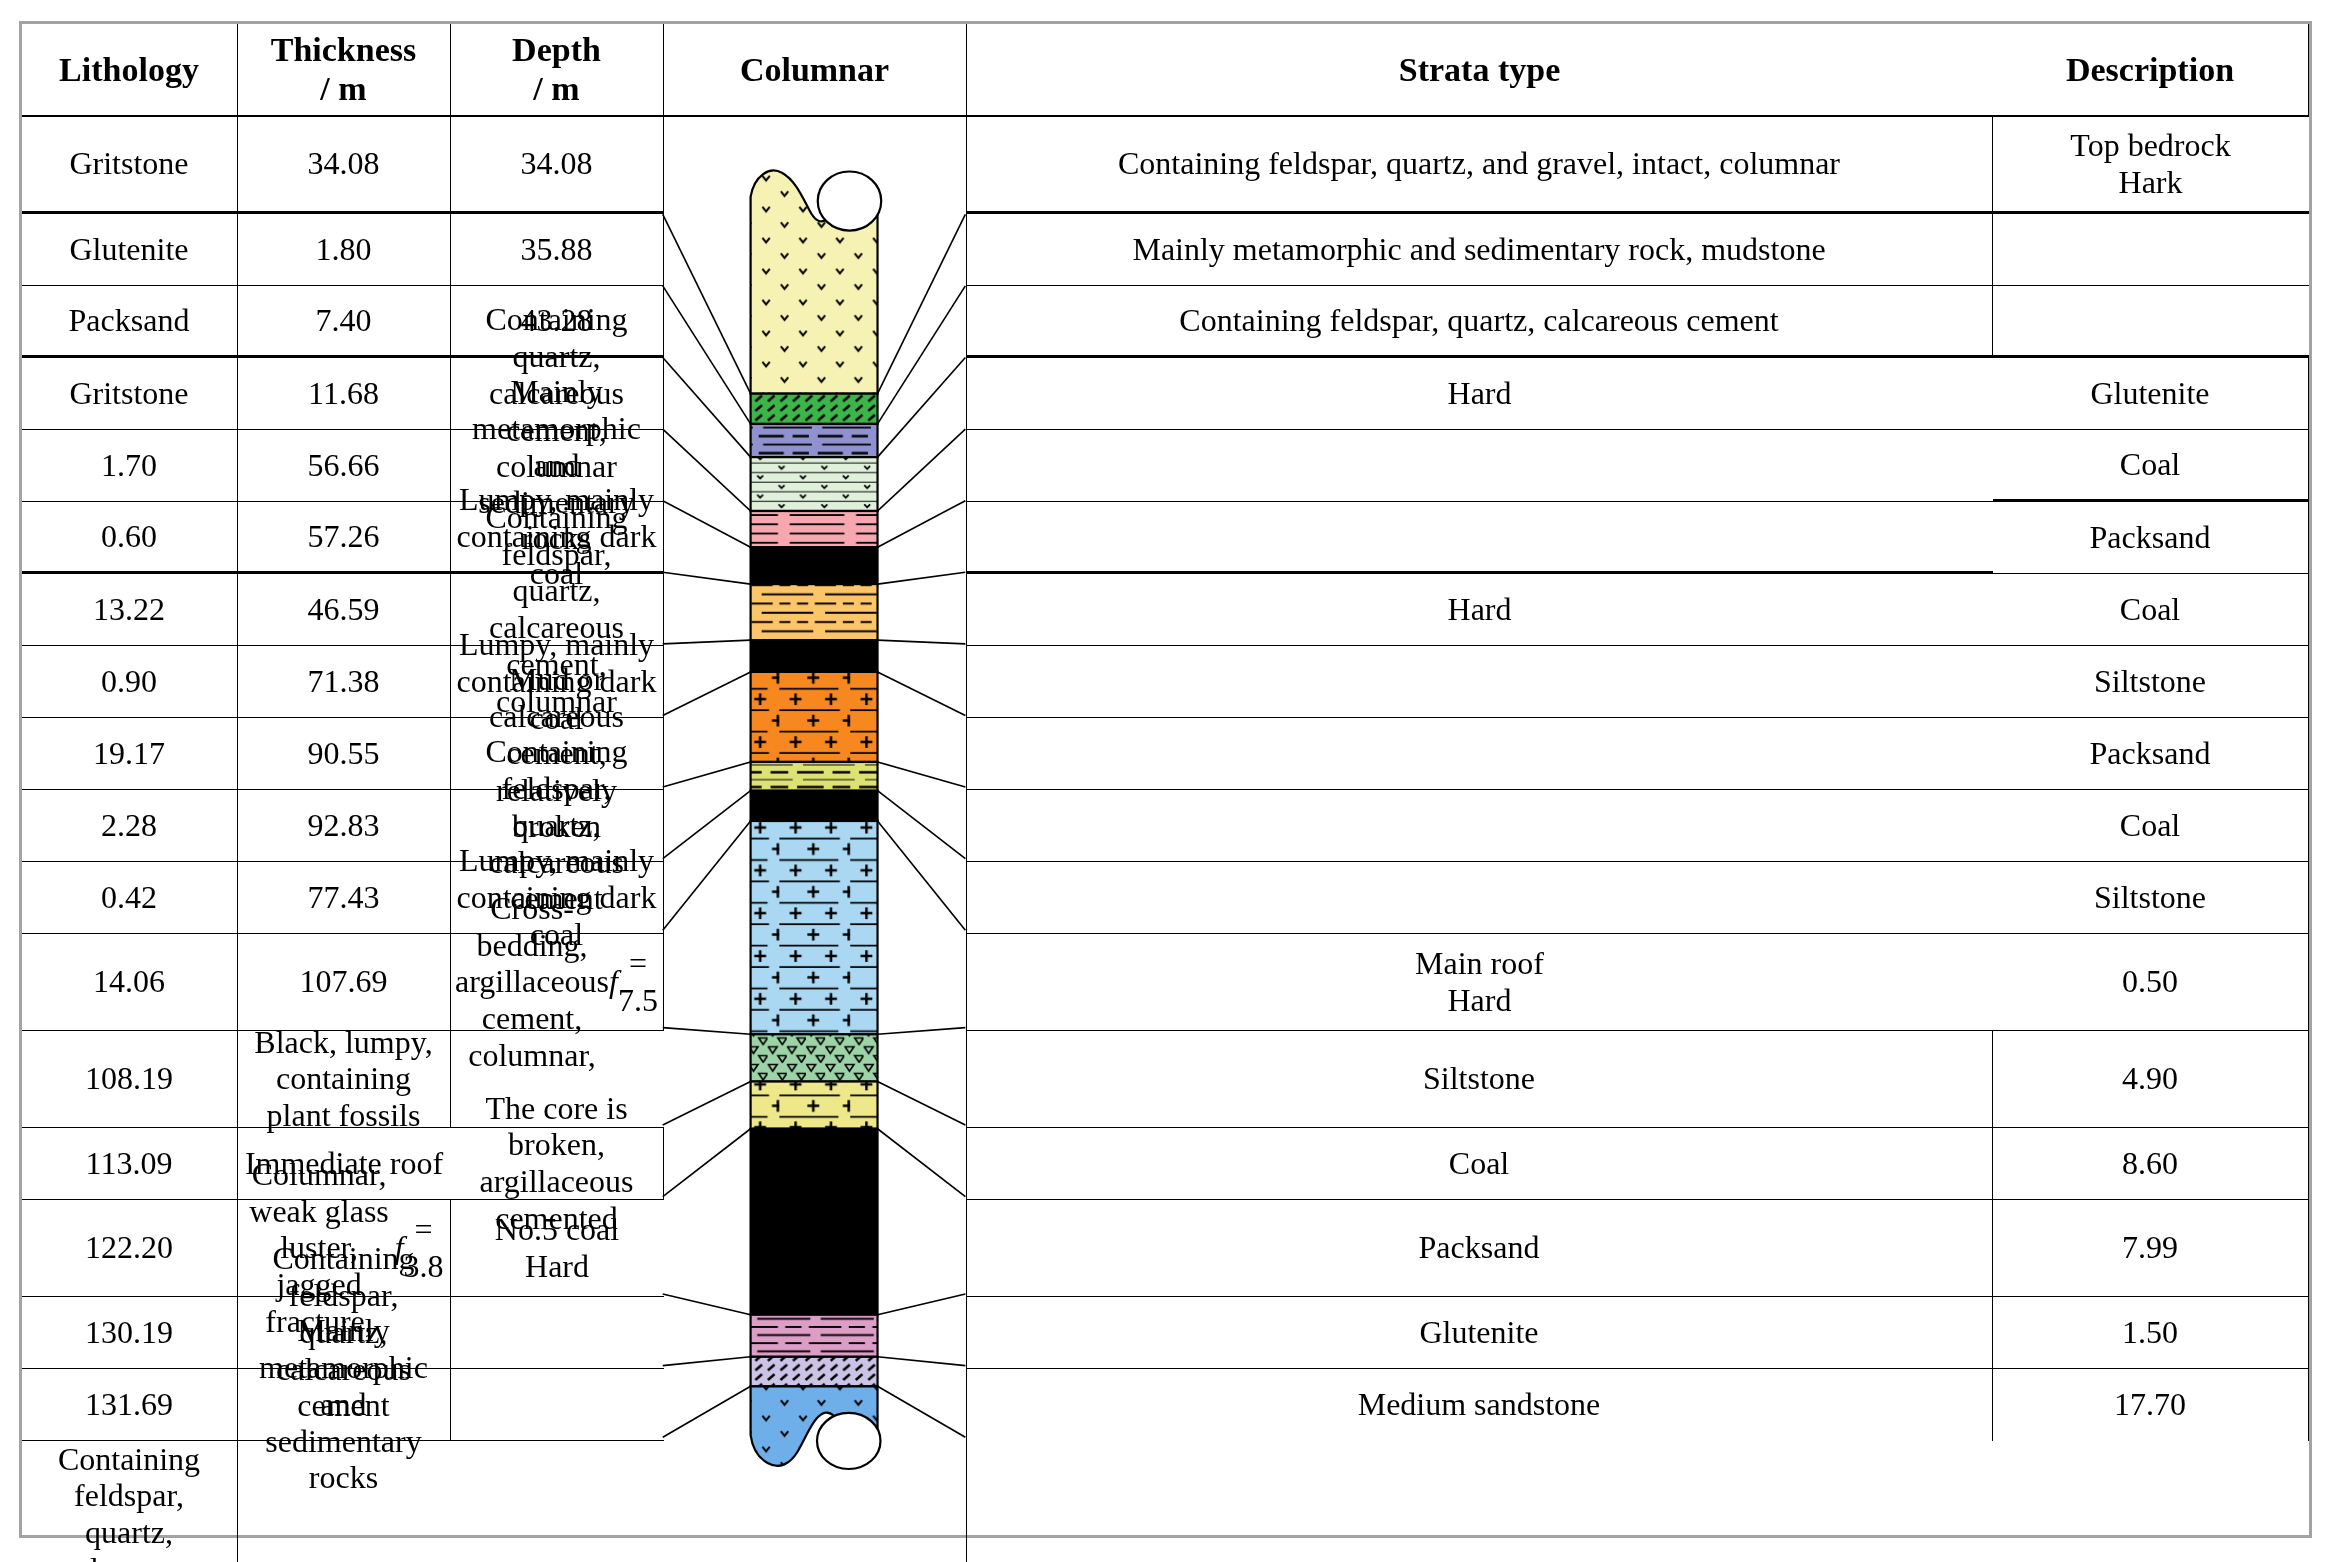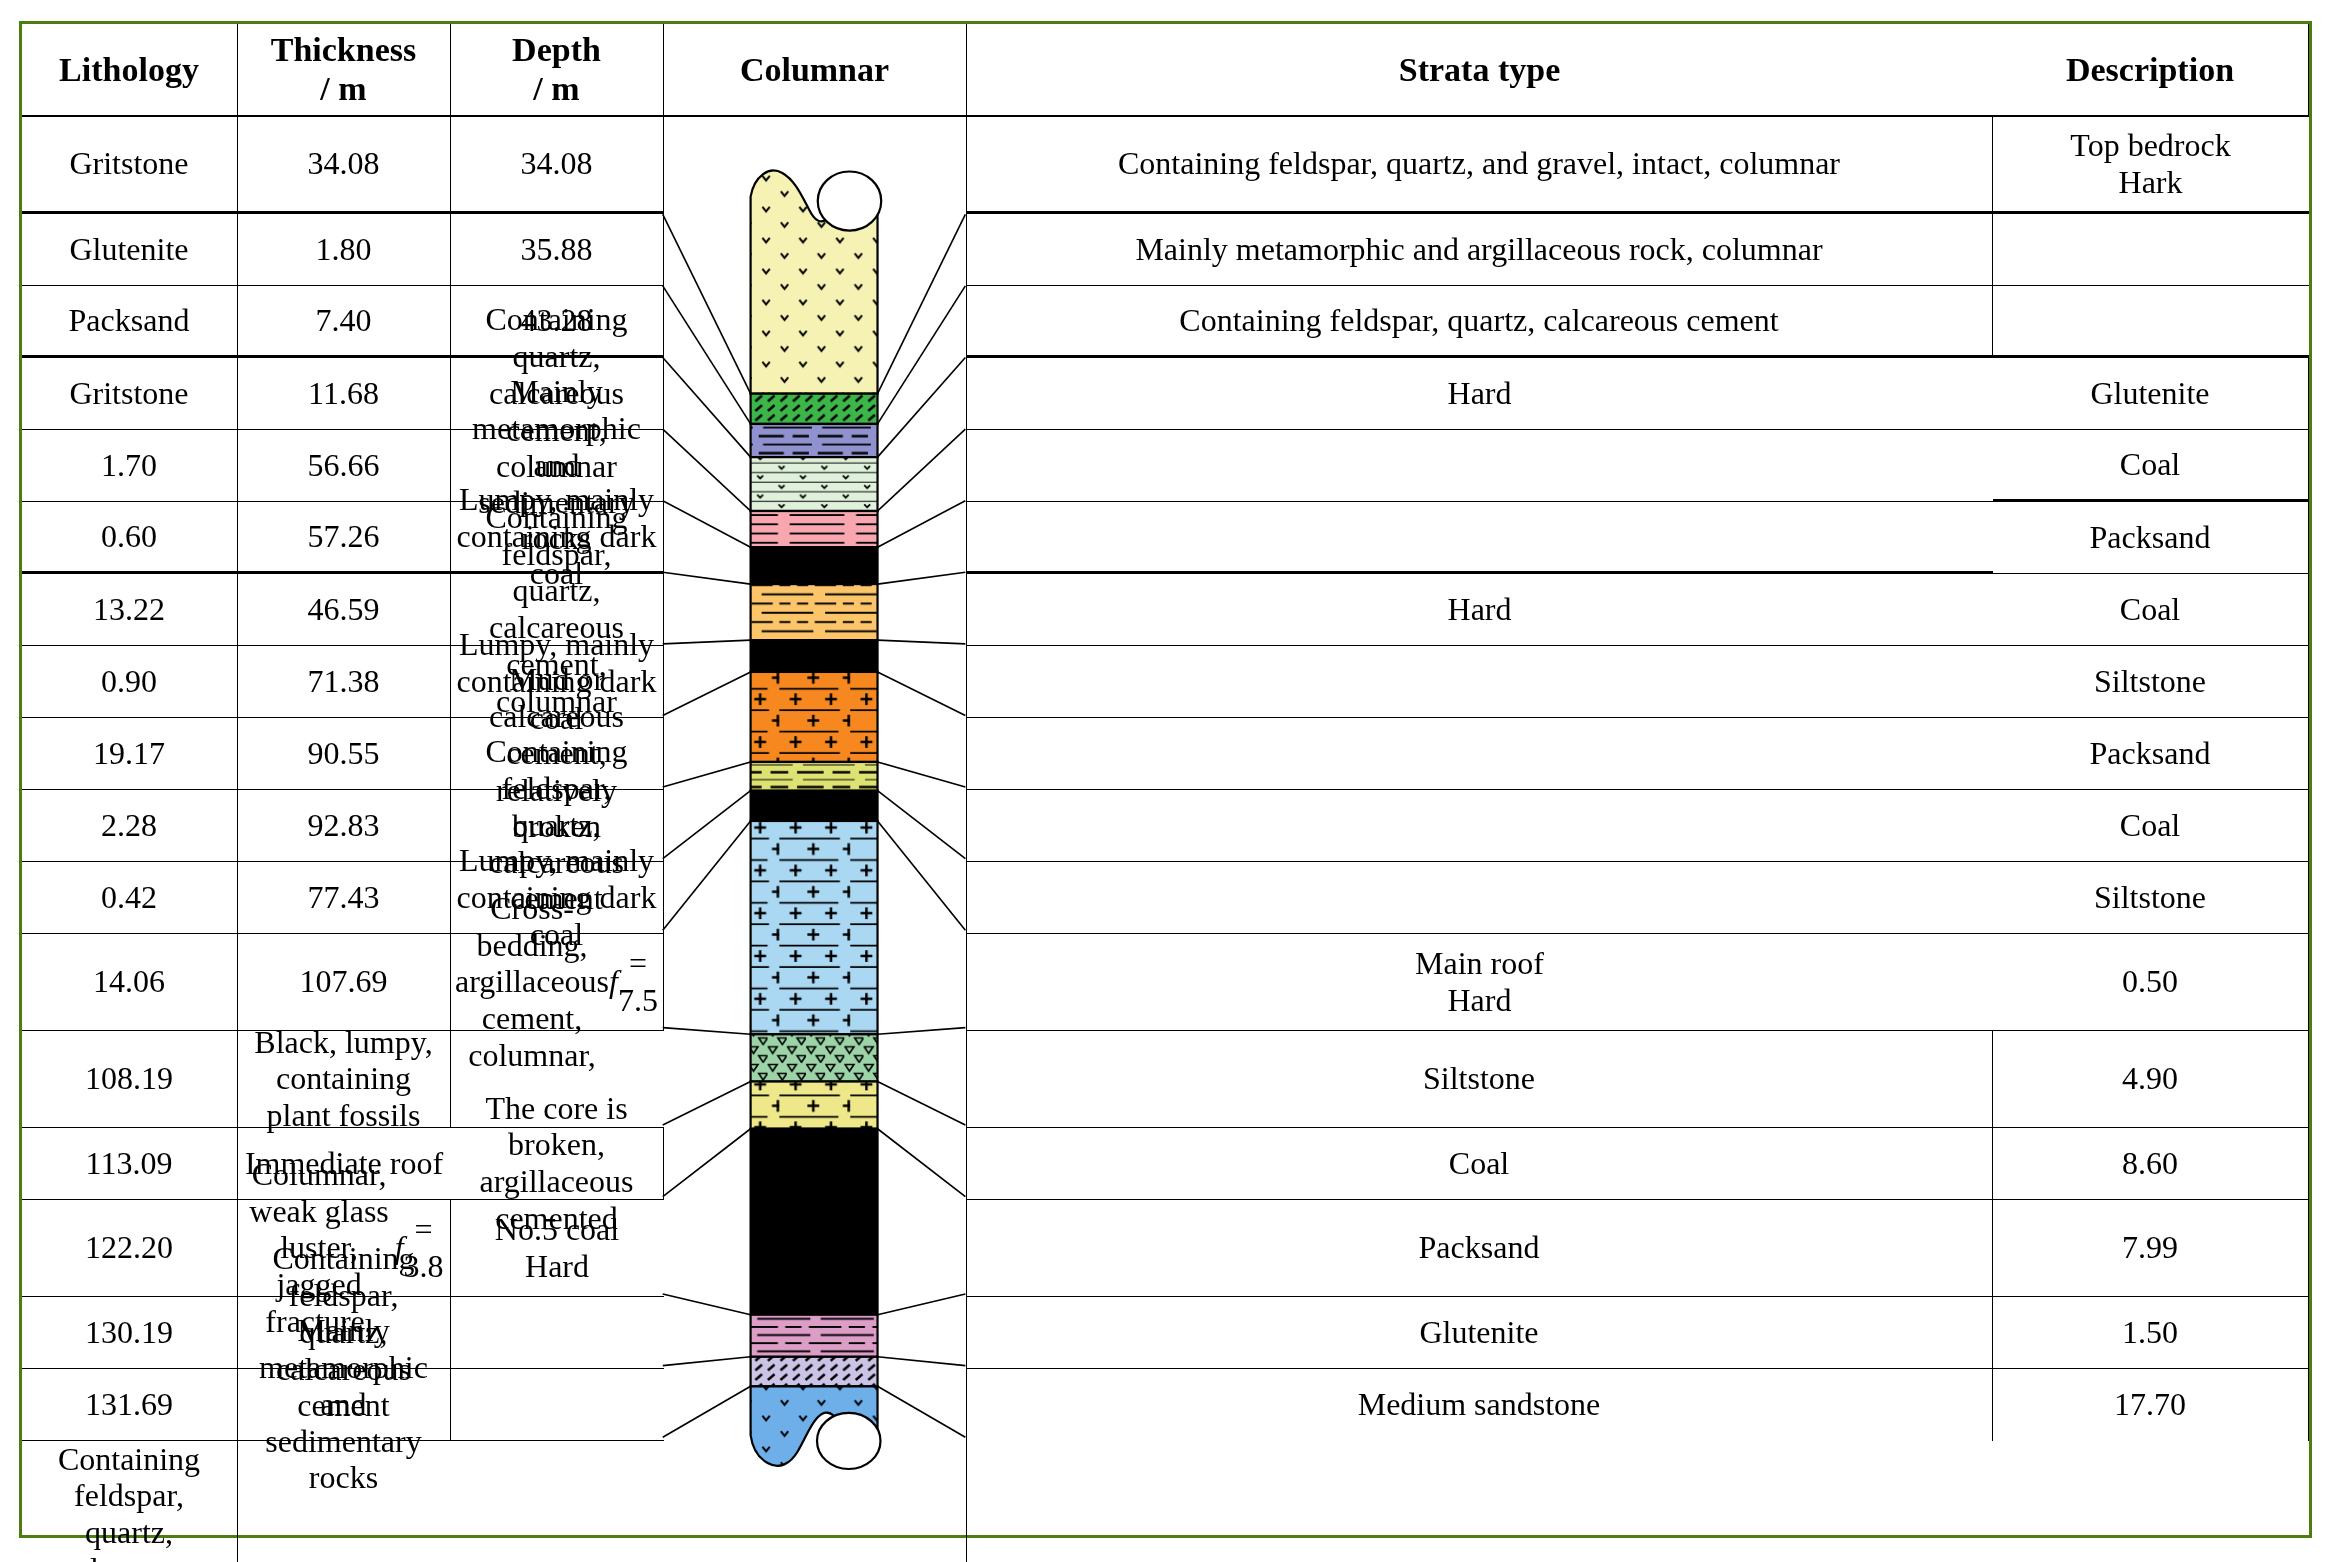--- a/index.html
+++ b/index.html
@@ -1,19 +1,19 @@
 <!DOCTYPE html>
 <html style="font-size:11.8px"><head>
 <meta charset="utf-8">
 <style>
   html,body{margin:0;padding:0;background:#fff;}
   .page{position:relative;width:2330px;height:1563px;background:#fff;
         font-family:"Liberation Serif","DejaVu Serif",serif;color:#000;}
   #grid{position:absolute;left:18.5px;top:20.7px;width:2293px;height:1517px;
-        border:3px solid #4d7c0f;box-sizing:border-box;display:grid;background:#fff;
+        border:3px solid #a3a3a3;box-sizing:border-box;display:grid;background:#fff;
         grid-template-columns:216px 213px 213px 303px 1026px auto;
         grid-template-rows:93px 97px 72px 72px 72px 72px 72px 72px 72px 72px 72px 72px 97px 97px 72px 97px 72px 72px auto;}
   .cell{border-right:1.5px solid #000;border-bottom:1.5px solid #000;box-sizing:border-box;
         display:flex;align-items:center;justify-content:center;text-align:center;
         font-size:32px;line-height:1.15;white-space:pre-line;padding:0 5.9px;}
   .cell.hdr{font-weight:bold;font-size:34px;}
   .cell.lastcol{border-right:none;}
   .cell.lastrow{border-bottom:none;}
   .cell.tb{border-bottom-width:3px;}
   .cell.hb{border-bottom-width:2.2px;}
@@ -37,21 +37,21 @@
       <div class="cell tb">Gritstone</div>
       <div class="cell tb">34.08</div>
       <div class="cell tb">34.08</div>
       <div class="columnar-cell"></div>
       <div class="cell tb">Containing feldspar, quartz, and gravel, intact, columnar</div>
       <div class="cell lastcol tb">Top bedrock
 Hark</div>
       <div class="cell">Glutenite</div>
       <div class="cell">1.80</div>
       <div class="cell">35.88</div>
-      <div class="cell">Mainly metamorphic and argillaceous rock, columnar</div>
+      <div class="cell">Mainly metamorphic and sedimentary rock, mudstone</div>
       <div class="cell lastcol"></div>
       <div class="cell tb">Packsand</div>
       <div class="cell tb">7.40</div>
       <div class="cell tb">43.28</div>
       <div class="cell tb">Containing feldspar, quartz, calcareous cement</div>
       <div class="cell lastcol tb"></div>
       <div class="cell">Gritstone</div>
       <div class="cell">11.68</div>
       <div class="cell">Containing quartz, calcareous cement, columnar</div>
       <div class="cell lastcol">Hard</div>

